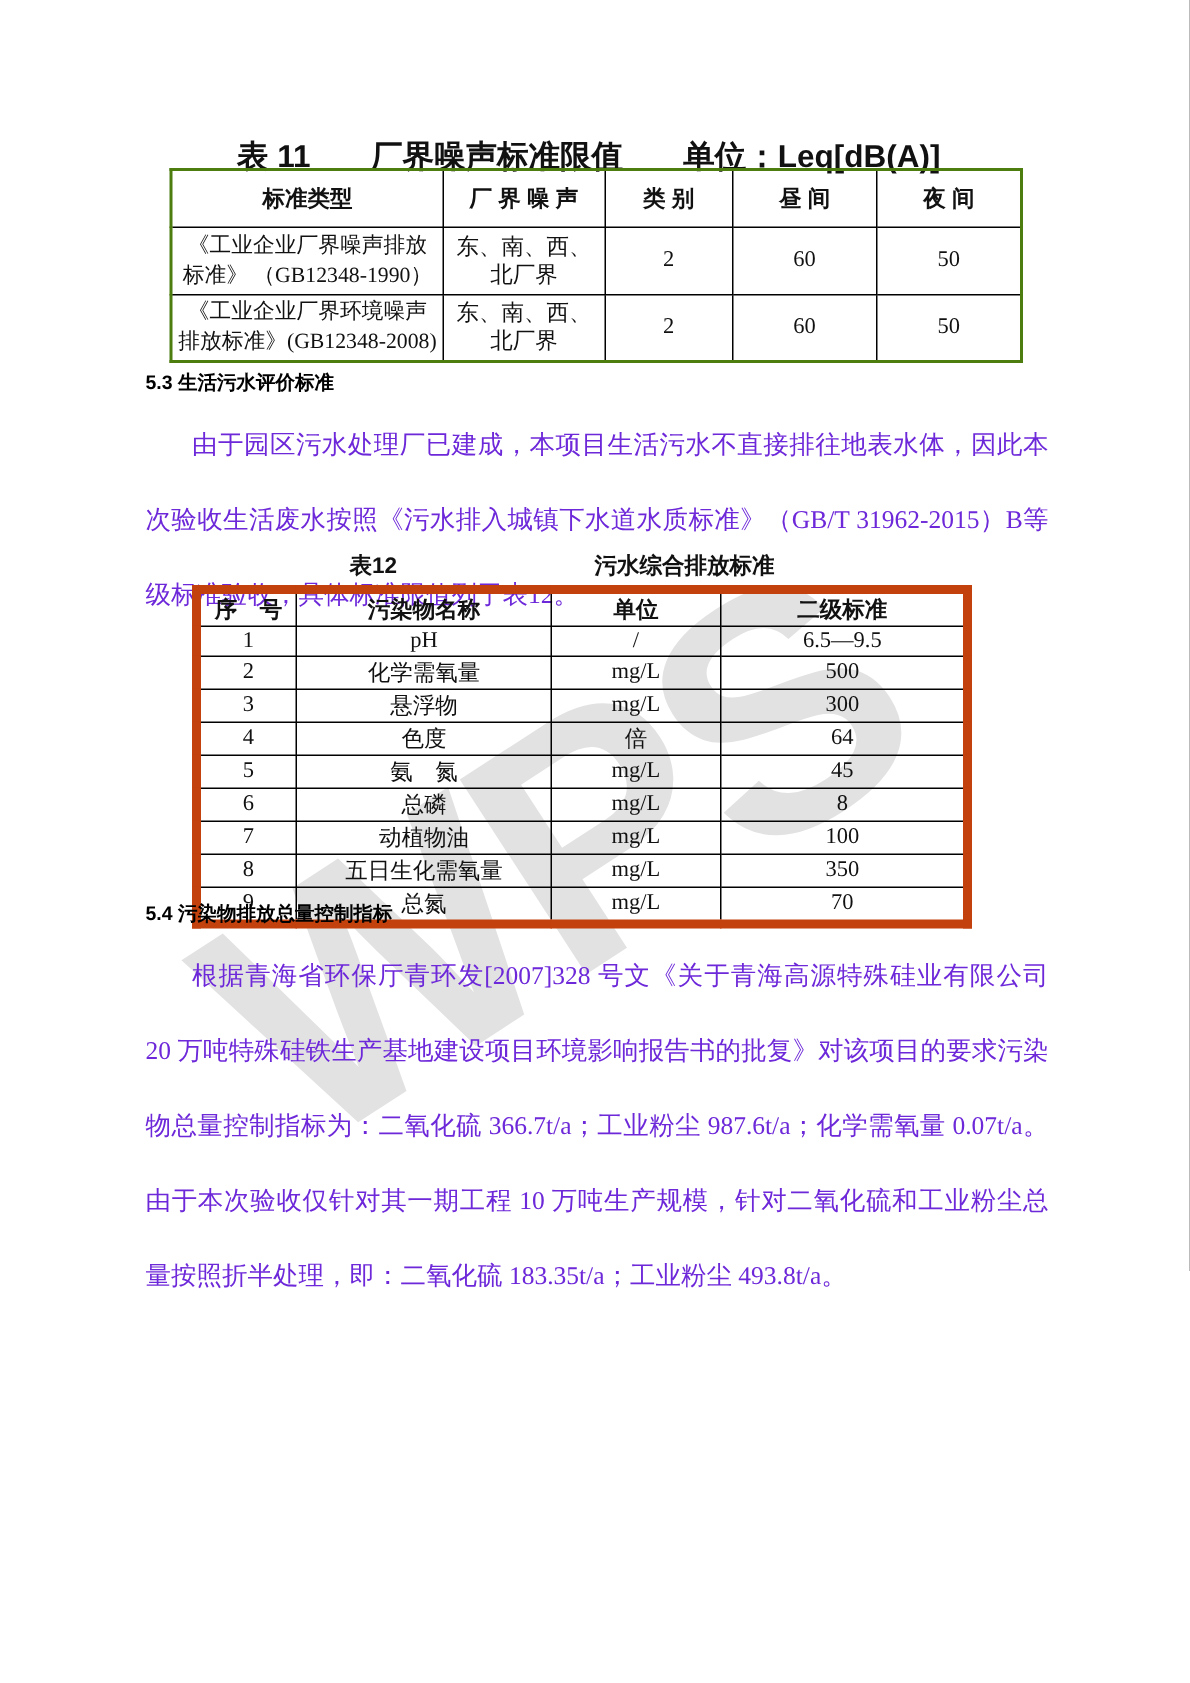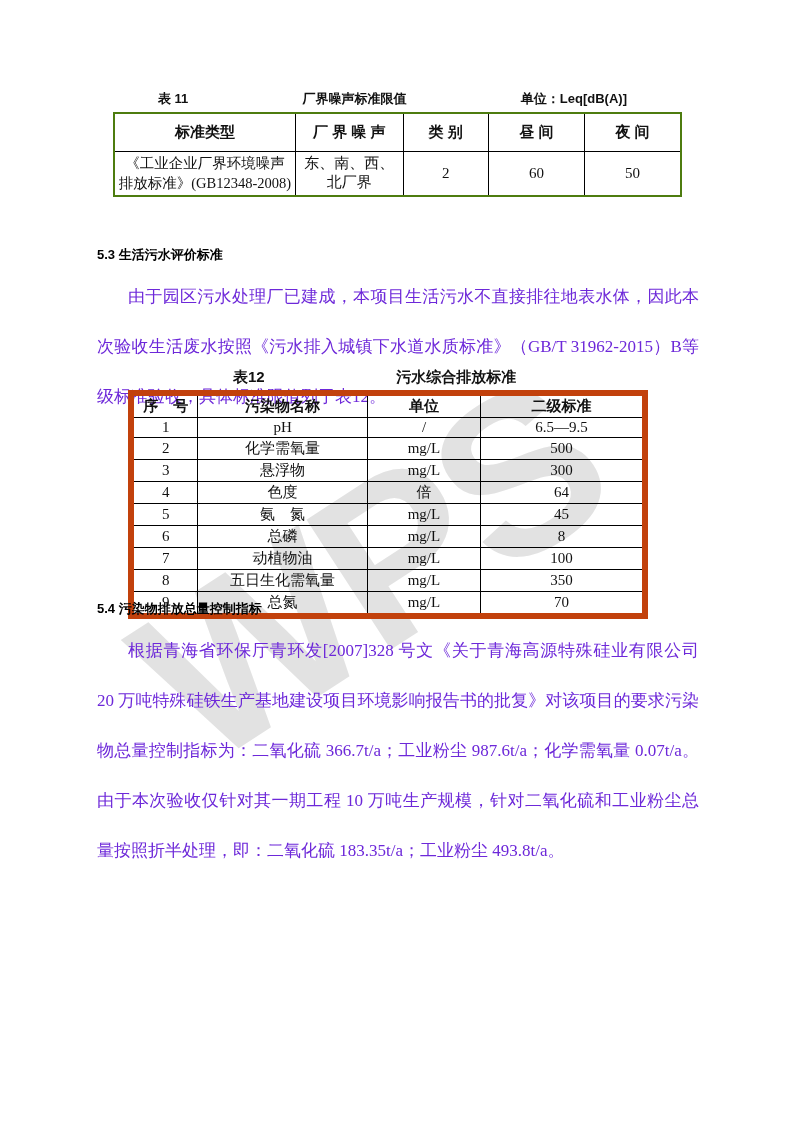--- a/index.html
+++ b/index.html
@@ -16,21 +16,21 @@
     font-family:"Liberation Sans", sans-serif; font-weight:bold;
     font-size:225px; color:#e2e2e2; letter-spacing:-6px;
     z-index:0; user-select:none;
   }
   .content { position:absolute; left:0; top:0; width:100%; height:100%; z-index:1; }
 
   
   .t11-caption {
     position:absolute; left:113px; top:90px; width:569px;
     display:flex; align-items:center;
-    font-family:"Liberation Sans", sans-serif; font-weight:bold; font-size:13px;
+    font-family:"Liberation Sans", sans-serif; font-weight:bold; font-size:21px;
   }
   .t11-caption .cap-label { margin-left:45px; }
   .t11-caption .cap-title { flex:1; text-align:center; }
   .t11-caption .cap-unit  { margin-right:55px; }
 
   table.doc-table {
     border-collapse:collapse; table-layout:fixed; background:transparent;
   }
   table.doc-table th, table.doc-table td {
     border:1px solid #000; text-align:center; vertical-align:middle;
@@ -115,20 +115,27 @@
         <tr>
           <th>标准类型</th>
           <th>厂 界 噪 声</th>
           <th>类 别</th>
           <th>昼 间</th>
           <th>夜 间</th>
         </tr>
       </thead>
       <tbody>
         <tr>
+          <td class="std-name">《工业企业厂界噪声排放标准》 （GB12348-1990）</td>
+          <td>东、南、西、北厂界</td>
+          <td>2</td>
+          <td>60</td>
+          <td>50</td>
+        </tr>
+        <tr>
           <td class="std-name">《工业企业厂界环境噪声排放标准》(GB12348-2008)</td>
           <td>东、南、西、北厂界</td>
           <td>2</td>
           <td>60</td>
           <td>50</td>
         </tr>
       </tbody>
     </table>
 
     <div class="sec-heading h53">5.3 生活污水评价标准</div>

